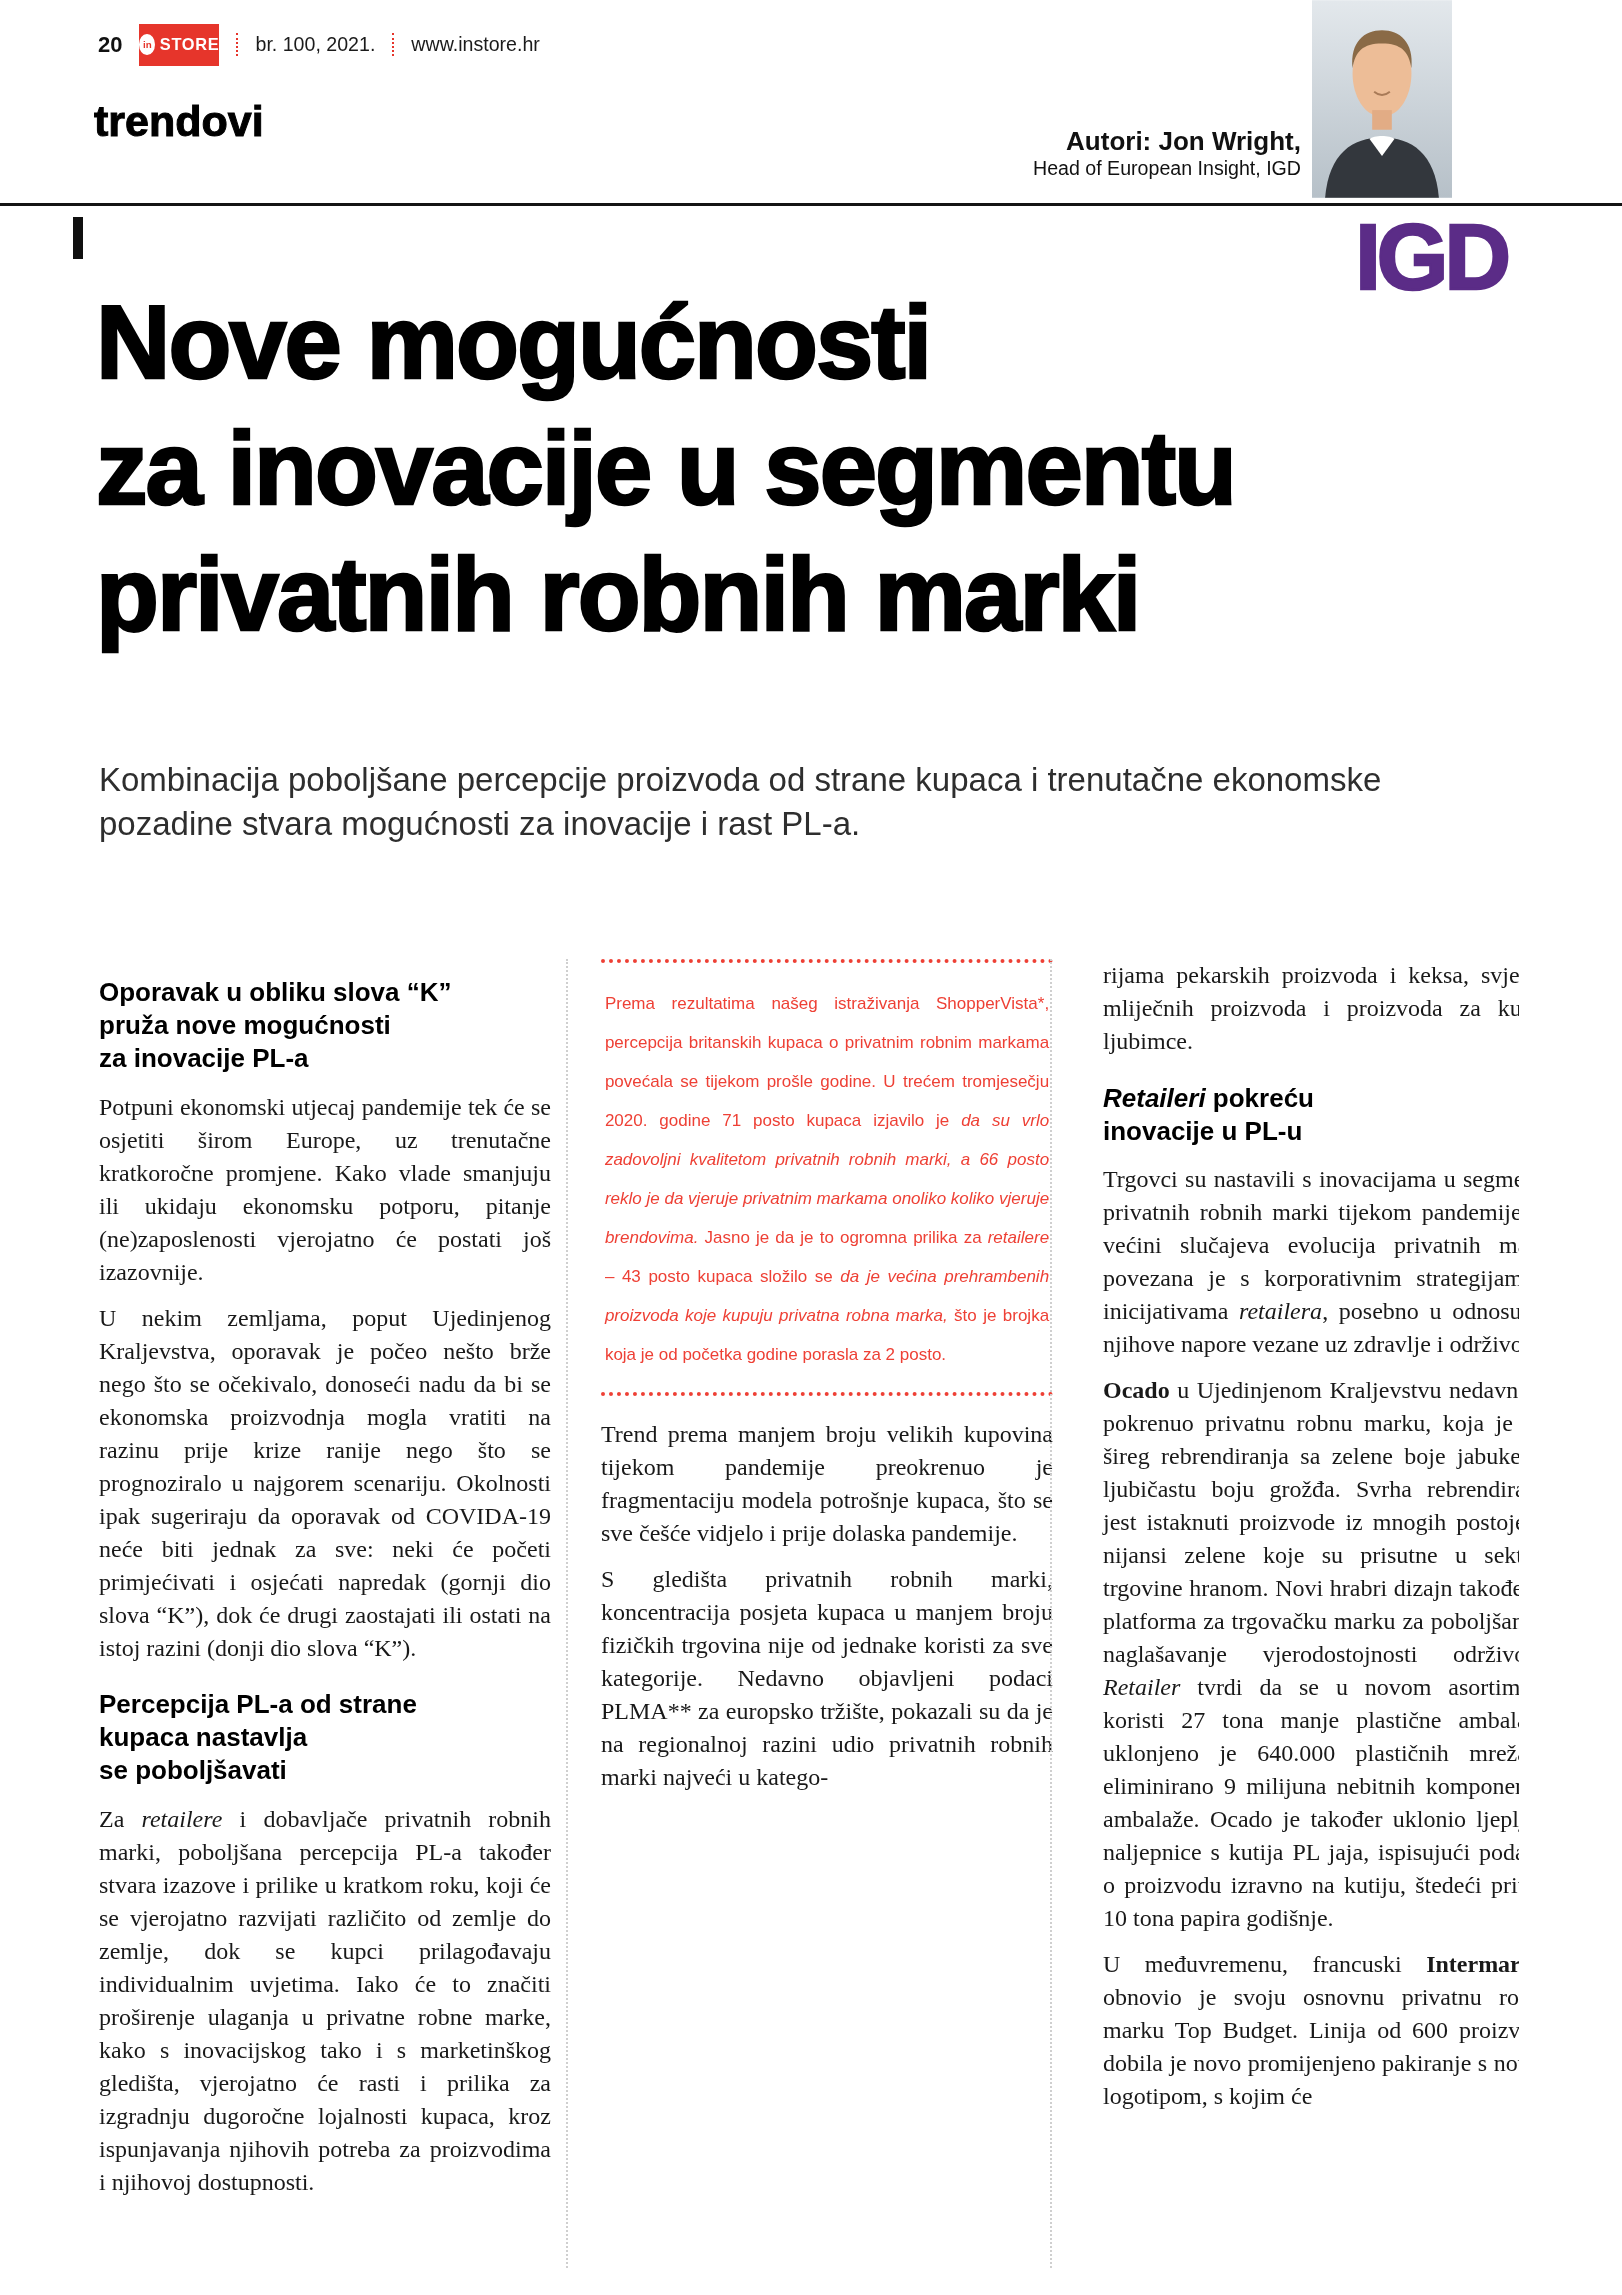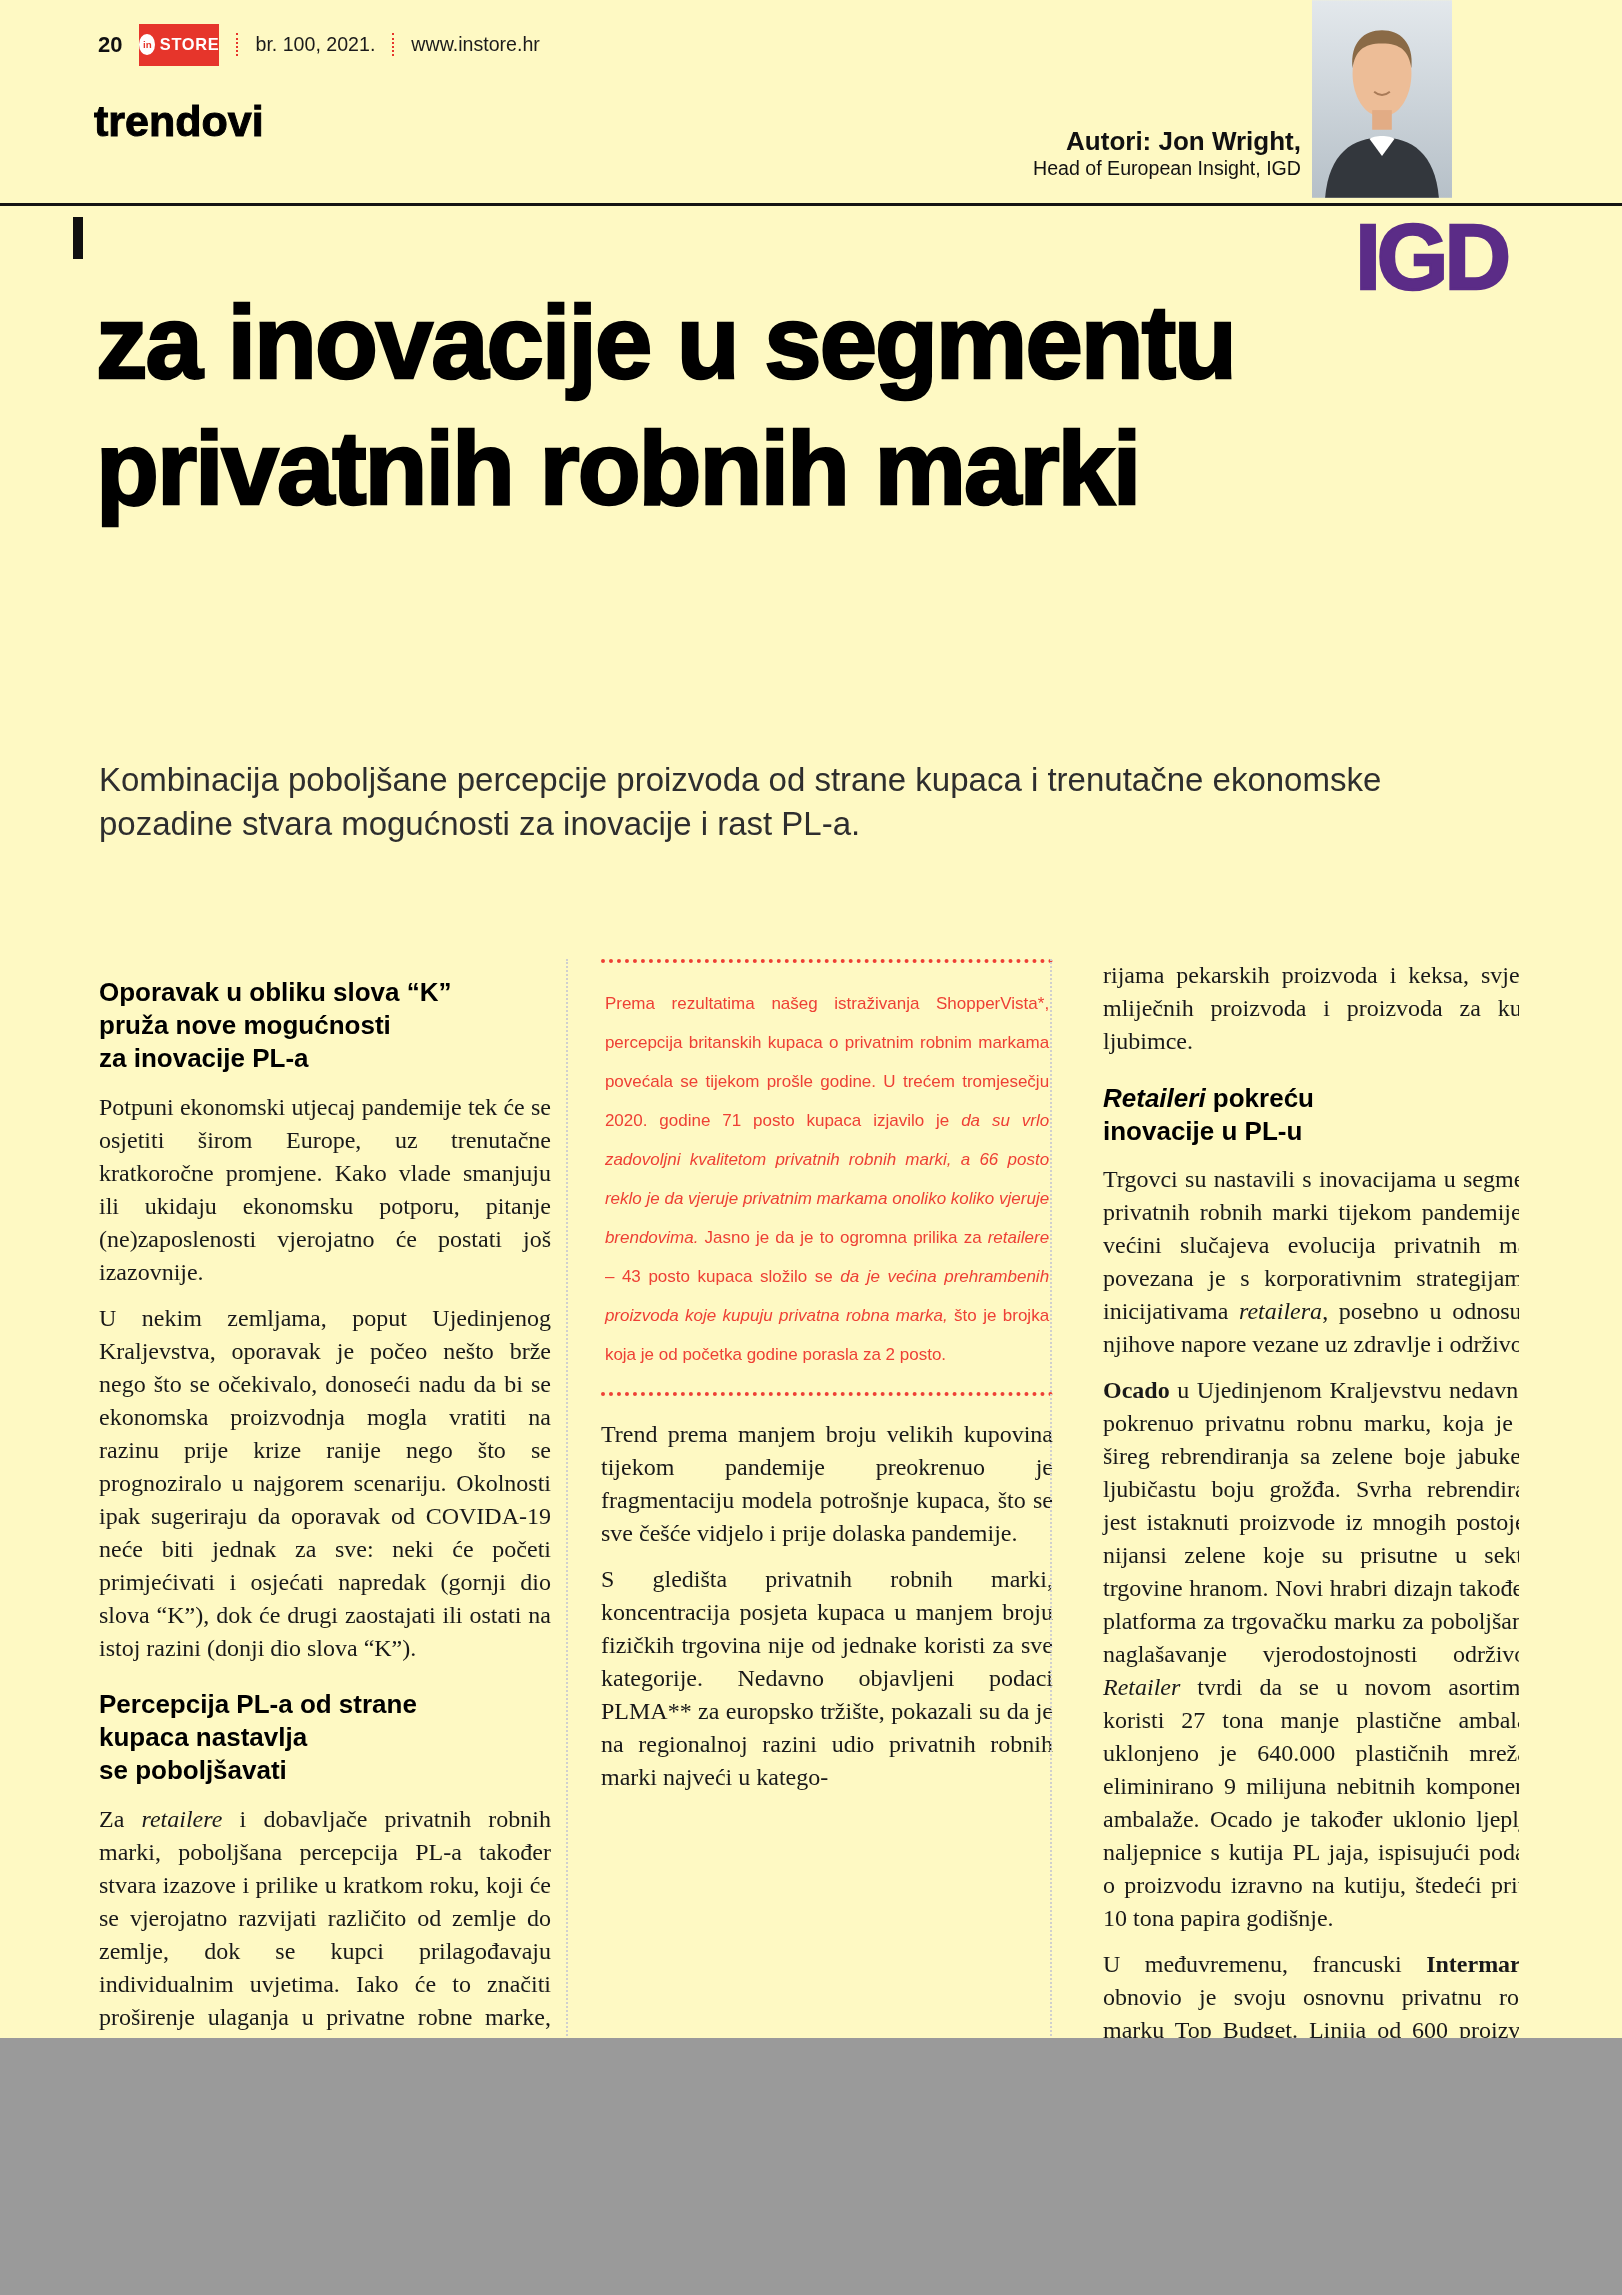--- a/index.html
+++ b/index.html
@@ -1,20 +1,20 @@
 <!DOCTYPE html>
 <html style="font-size:10.5px"><head>
 <meta charset="utf-8">
 <style>
   html,body{margin:0;padding:0;background:#9a9a9a;}
   .page{
     position:relative;
-    width:1623px;height:2038px;
+    width:1623px;height:2295px;
     margin:0 auto;
-    background:#fef9c3;
+    background:#ffffff;
     overflow:hidden;
     font-family:"Liberation Serif", serif;
     color:#161616;
   }
   
   .header-meta{
     position:absolute;top:23.6px;left:98px;
     display:flex;align-items:center;gap:17px;
     font-family:"Liberation Sans", sans-serif;
   }
@@ -137,20 +137,21 @@
       <path d="M95 140 q12 10 24 0" stroke="#a87a57" stroke-width="3" fill="none"></path>
     </svg>
   </div>
 
   <div class="top-rule"></div>
   <div class="left-tick"></div>
 
   <div class="igd-logo">IGD</div>
 
   <div class="headline">
+    <div>Nove mogućnosti</div>
     <div>za inovacije u segmentu</div>
     <div>privatnih robnih marki</div>
   </div>
 
   <div class="lead">Kombinacija poboljšane percepcije proizvoda od strane kupaca i trenutačne ekonomske pozadine stvara mogućnosti za inovacije i rast PL-a.</div>
 
   <div class="article">
     <div class="colrule r1"></div>
     <div class="colrule r2"></div>
 

